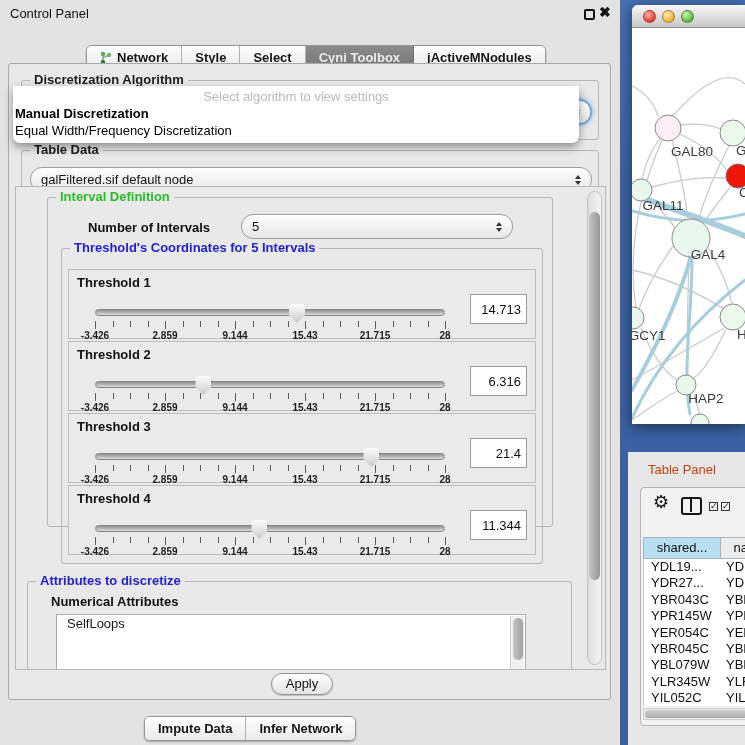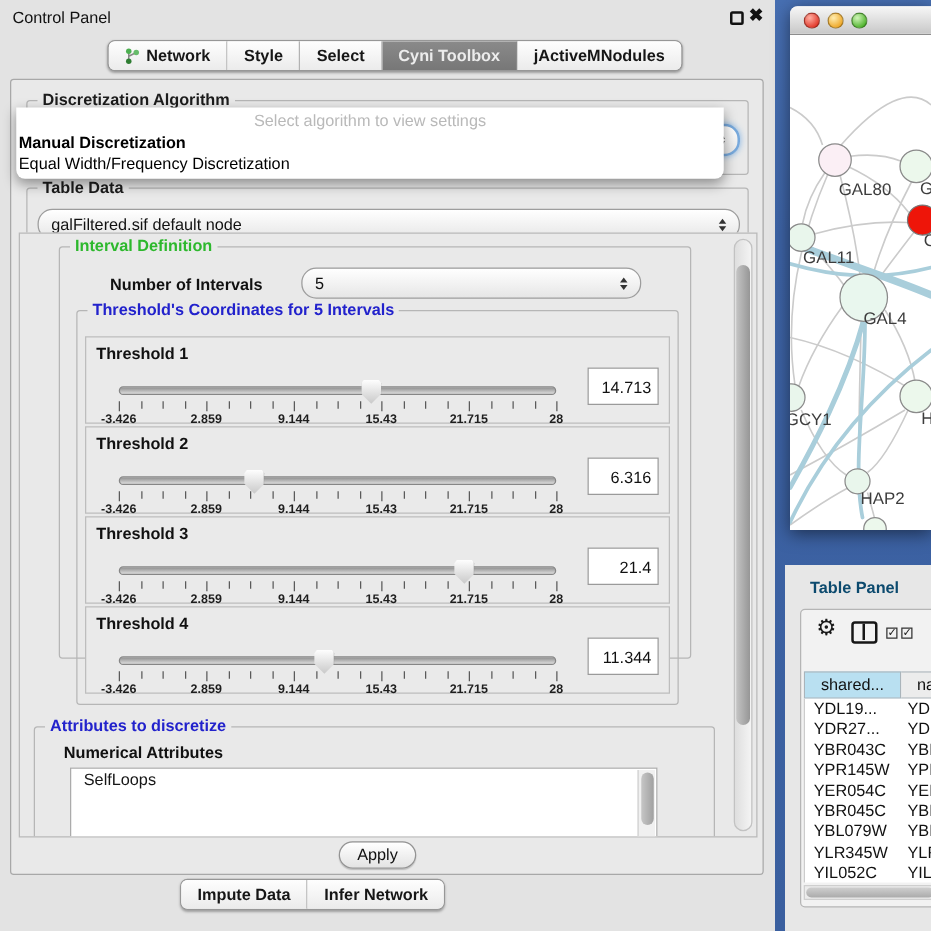--- a/index.html
+++ b/index.html
@@ -6,21 +6,21 @@
   html,body { width:745px; height:745px; }
   body { font-family:"Liberation Sans",sans-serif; background:#e4e4e4; }
   #root { position:relative; width:745px; height:745px; overflow:hidden; }
 
   
   #control-panel { position:absolute; left:0; top:0; width:620px; height:745px; background:#e3e3e3; }
   #cp-title-text { position:absolute; left:10px; top:6px; font-size:13px; color:#111; }
   #float-icon { position:absolute; left:584px; top:9px; width:11px; height:11px; border:2px solid #111; border-radius:2px; background:transparent; }
   #close-icon { position:absolute; left:599px; top:4px; font-size:14px; font-weight:bold; color:#111; }
 
-  .seg { position:absolute; display:flex; border:1px solid #979797; border-radius:6px; overflow:hidden; box-shadow:0 1px 2px rgba(0,0,0,.3); background:#fff; }
+  .seg { position:absolute; display:flex; border:1px solid #979797; border-radius:6px; overflow:hidden; box-shadow:0 1px 2px rgba(0,0,0,.3); background:#fff;margin-top:13px; }
   .seg .seg-item { padding:4px 13px; font-size:13px; font-weight:bold; color:#161616; border-right:1px solid #b2b2b2; display:flex; align-items:center; gap:5px; background:linear-gradient(#fefefe,#ebebeb); white-space:nowrap; }
   .seg .seg-item:last-child { border-right:none; }
   .seg .seg-item.active { background:linear-gradient(#8a8a8a,#777); color:#ececec; border-right-color:#6e6e6e; }
   #top-tabs { left:86px; top:32px; }
   #bottom-tabs { left:144px; top:703px; }
 
   #cp-content { position:absolute; left:8px; top:63px; width:603px; height:637px; background:#e9e9e9; border:1px solid #a8a8a8; border-radius:3px; }
 
   .groupbox { position:absolute; border:1px solid #b6b6b6; border-radius:3px; }
   .gb-label { position:absolute; top:-9px; left:8px; background:#e9e9e9; padding:0 4px; font-size:13px; font-weight:bold; color:#1c1c1c; white-space:nowrap; }
@@ -80,21 +80,21 @@
 
   #netwin { position:absolute; left:12px; top:5px; width:113px; height:419px; background:#fff; border-radius:6px 0 0 0; box-shadow:0 3px 14px rgba(0,0,0,.5); }
   #netwin-titlebar { height:23px; background:linear-gradient(#f7f7f7,#c8c8c8); border-bottom:1px solid #8d8d8d; border-radius:6px 0 0 0; display:flex; align-items:center; padding-left:11px; gap:6px; }
   .light { width:13px; height:13px; border-radius:50%; border:1px solid rgba(0,0,0,.3); }
   .light.red    { background:radial-gradient(circle at 35% 30%, #ffb0a4, #e23a2c 75%); }
   .light.yellow { background:radial-gradient(circle at 35% 30%, #ffedb0, #efa92a 75%); }
   .light.green  { background:radial-gradient(circle at 35% 30%, #d2f6bb, #51b42f 75%); }
   #net-canvas { position:relative; width:113px; height:396px; overflow:hidden; }
 
   #tablepanel { position:absolute; left:8px; top:452px; width:117px; height:293px; background:#e7e7e7; }
-  #tp-title { position:absolute; left:20px; top:10px; font-size:13px; color:#0c4a6e;font-weight:bold; }
+  #tp-title { position:absolute; left:20px; top:10px; font-size:13px; color:#c2410c; }
   #tp-box { position:absolute; left:12px; top:35px; width:112px; height:239px; background:#f2f2f2; border:1px solid #b5b5b5; border-radius:4px; }
   #tp-gear { position:absolute; left:12px; top:5px; font-size:18px; color:#1a1a1a; line-height:1; }
   #tp-split { position:absolute; left:40px; top:9px; width:21px; height:18px; border:2.5px solid #161616; border-radius:3px; }
   #tp-split::after { content:""; position:absolute; left:6.5px; top:0; width:2.5px; height:13px; background:#161616; }
   .tp-check { position:absolute; top:14px; width:9px; height:9px; border:1.5px solid #333; font-size:9px; line-height:7px; color:#222; text-align:center; }
   #tp-check1 { left:68px; } #tp-check2 { left:80px; }
   #tp-header { position:absolute; left:2px; top:49px; right:0; height:22px; display:flex; overflow:hidden; }
   .tp-h { border:1px solid #aab4ba; font-size:13px; color:#111; text-align:center; line-height:20px; overflow:hidden; white-space:nowrap; }
   #tp-h1 { width:78px; background:#b9e0f1; }
   #tp-h2 { flex:1; background:#ececec; border-left:none; text-align:right; padding-right:2px; }

